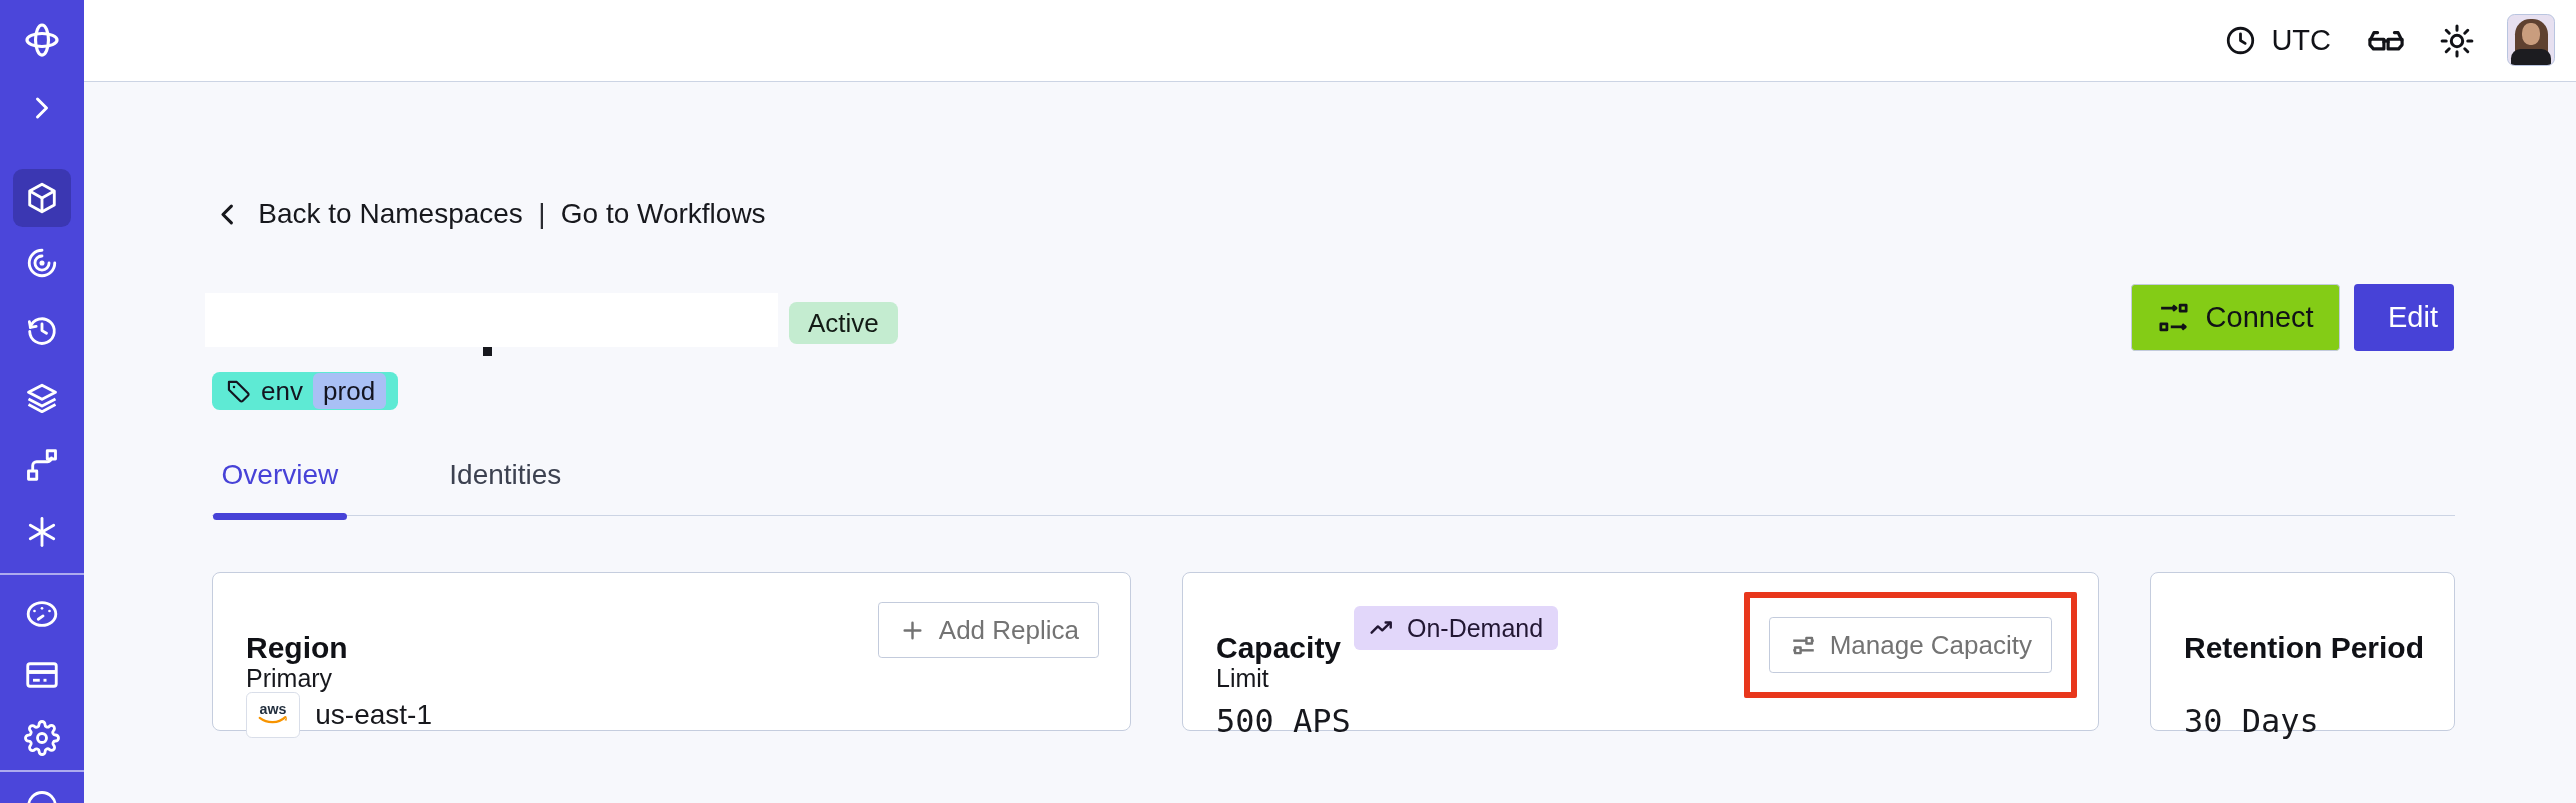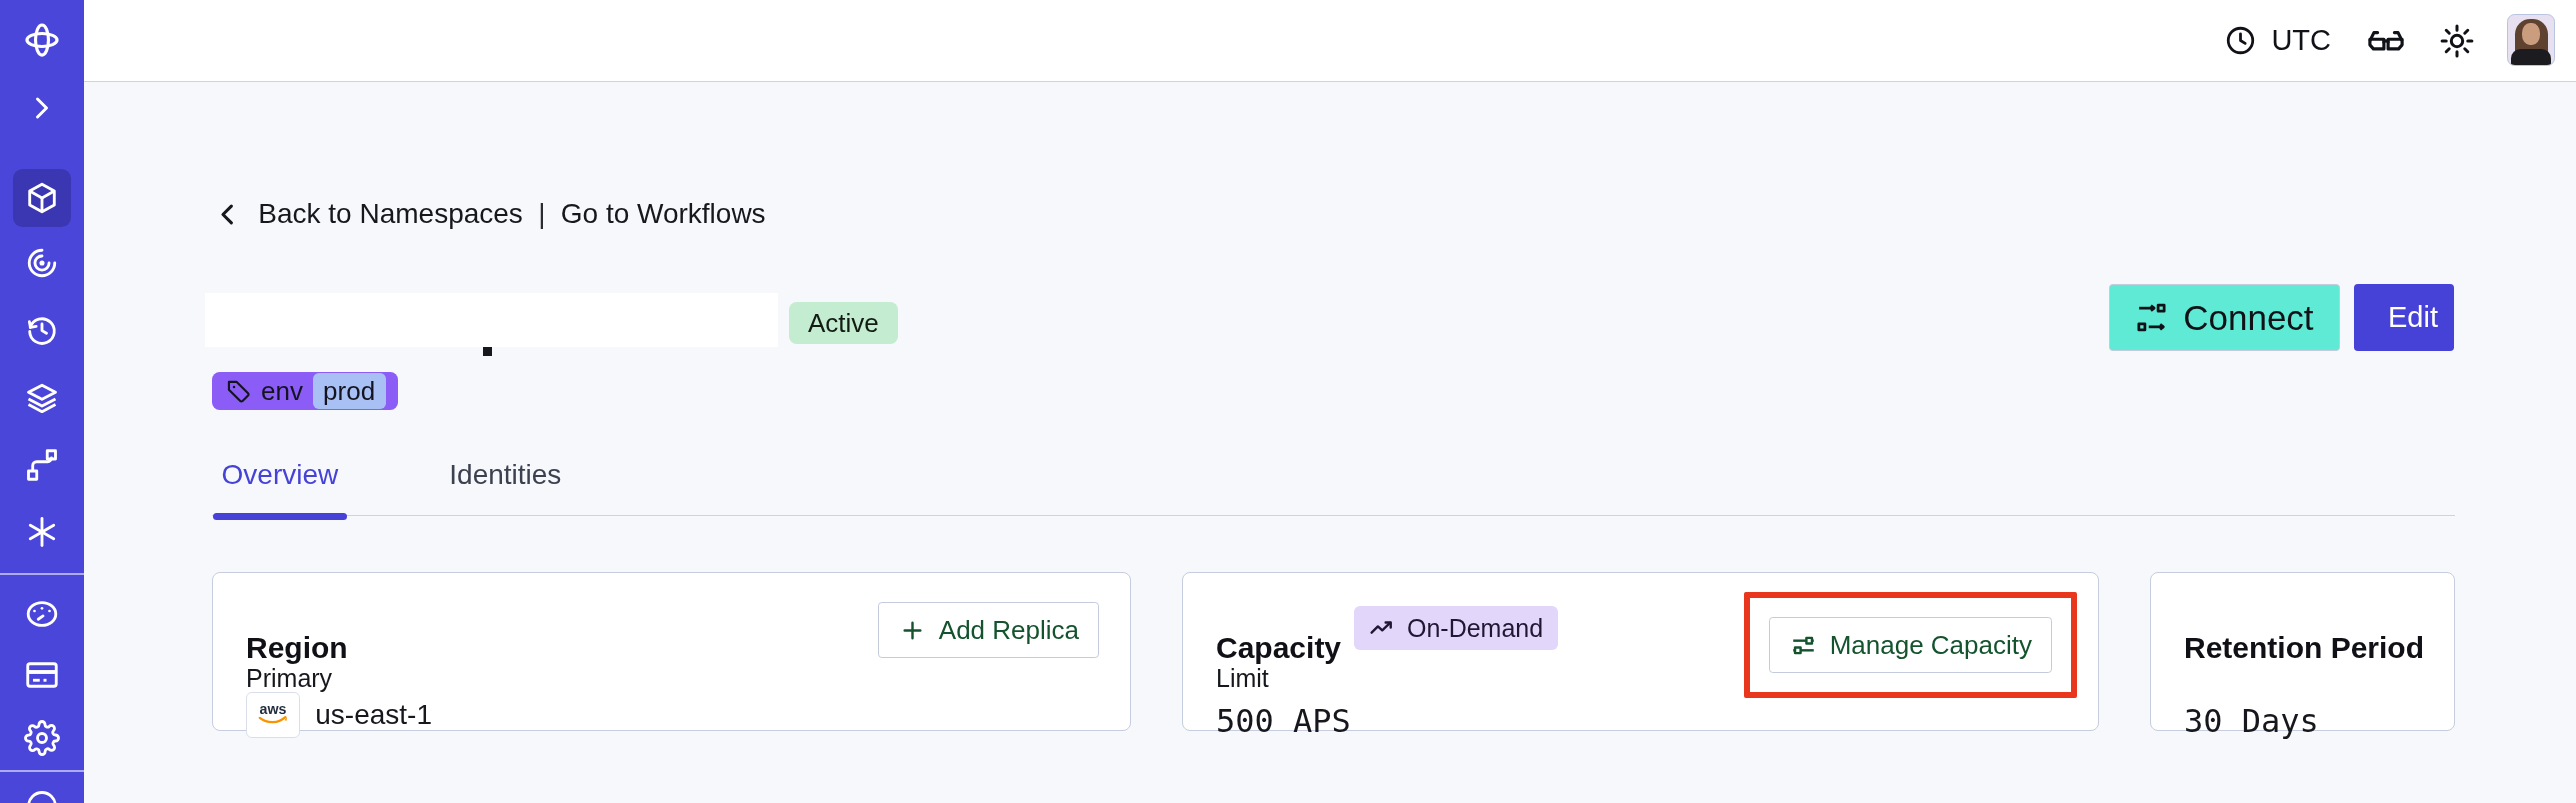--- a/index.html
+++ b/index.html
@@ -35,26 +35,26 @@
               font-size:28px;font-weight:500;color:#17181d;}
   .breadcrumb .crumb{cursor:pointer;}
   .crumb-sep{font-weight:400;color:#2a2b31;}
 
   .title-redaction{position:absolute;top:212px;left:-6.7px;width:573px;height:54px;background:#ffffff;}
   .redaction-dot{position:absolute;top:266px;left:271px;width:8.6px;height:8.6px;background:#17181d;}
   .status-badge{position:absolute;top:221px;left:577px;height:42px;padding:0 19px;background:#c4ecd0;
                 border-radius:7.7px;font-size:26px;display:flex;align-items:center;color:#131b15;}
 
   .header-actions{position:absolute;top:203px;right:1px;display:flex;gap:14.4px;height:67px;}
-  .btn-connect{display:flex;align-items:center;gap:15.3px;padding:0 25px;background:#5eead4;border:1.9px solid #c3cbdc;
-               border-radius:3.8px;font-size:35px;font-weight:500;color:#111217;cursor:pointer;}
+  .btn-connect{display:flex;align-items:center;gap:15.3px;padding:0 25px;background:#84cc16;border:1.9px solid #c3cbdc;
+               border-radius:3.8px;font-size:29px;font-weight:500;color:#111217;cursor:pointer;}
   .btn-edit{width:100px;background:#4742d7;color:#fff;font-size:29px;display:flex;align-items:center;
             justify-content:center;border-radius:3.8px;border:none;cursor:pointer;padding-left:24px;}
 
-  .tag-pill{position:absolute;top:291px;left:0;height:38px;background:#8b5cf6;border-radius:7.7px;
+  .tag-pill{position:absolute;top:291px;left:0;height:38px;background:#5eead4;border-radius:7.7px;
             display:flex;align-items:center;gap:9.6px;padding:0 12.5px;font-size:26px;color:#131420;cursor:pointer;}
   .tag-inner{background:#a9c0f5;border-radius:5.8px;padding:2.9px 10.5px;}
 
   .tabs{position:absolute;top:372px;left:0;width:2243px;height:63px;border-bottom:1.9px solid #ccd4e4;
         display:flex;gap:111px;padding-left:9.6px;box-sizing:border-box;}
   .tab{position:relative;font-size:28px;font-weight:500;color:#3c4150;padding-top:5.8px;cursor:pointer;}
   .tab.active{color:#4742d7;}
   .tab.active::after{content:"";position:absolute;left:-8.6px;right:-8.6px;bottom:-4.8px;height:6.7px;
                      border-radius:3.8px;background:#4742d7;}
 
@@ -62,21 +62,21 @@
   .cards{position:absolute;top:491px;left:0;display:flex;gap:51px;}
   .card{background:#fff;border:1.9px solid #c5cdde;height:159px;box-sizing:border-box;position:relative;border-radius:8px;}
   .card.region{width:919px}
   .card.capacity{width:917px}
   .card.retention{width:305px}
   .card-title{position:absolute;left:33px;top:33px;font-size:30px;font-weight:600;color:#101116;}
   .field-label{position:absolute;left:33px;top:91px;font-size:25px;color:#17181d;}
   .mono-value{position:absolute;left:33px;top:129px;font-family:"DejaVu Sans Mono",monospace;
               font-size:32px;color:#17181d;}
   .btn-card{display:flex;align-items:center;gap:11.5px;background:#fff;border:1.9px solid #c3cbdc;border-radius:3.8px;
-            font-size:26px;font-weight:500;height:56px;padding:0 19px;box-sizing:border-box;color:#14532d;cursor:pointer;}
+            font-size:26px;font-weight:500;height:56px;padding:0 19px;box-sizing:border-box;color:#737373;cursor:pointer;}
   .add-replica{position:absolute;right:31px;top:29px;}
   .red-ring{position:absolute;right:21px;top:19px;border:6.7px solid #e8371c;padding:19px;border-radius:1.9px;}
   .ondemand{position:absolute;left:171px;top:33px;height:44px;background:#e2d7fa;border-radius:5.8px;
             display:flex;align-items:center;gap:9.6px;padding:0 14.4px;font-size:25px;font-weight:500;color:#221733;}
   .region-value{position:absolute;left:33px;top:119px;display:flex;align-items:center;gap:15.3px;font-size:28px;color:#17181d;}
   .aws-badge{width:52px;height:44px;background:#fff;border:1.9px solid #d9dee9;border-radius:5.8px;
              display:flex;align-items:center;justify-content:center;}
 </style>
 </head>
 <body>

